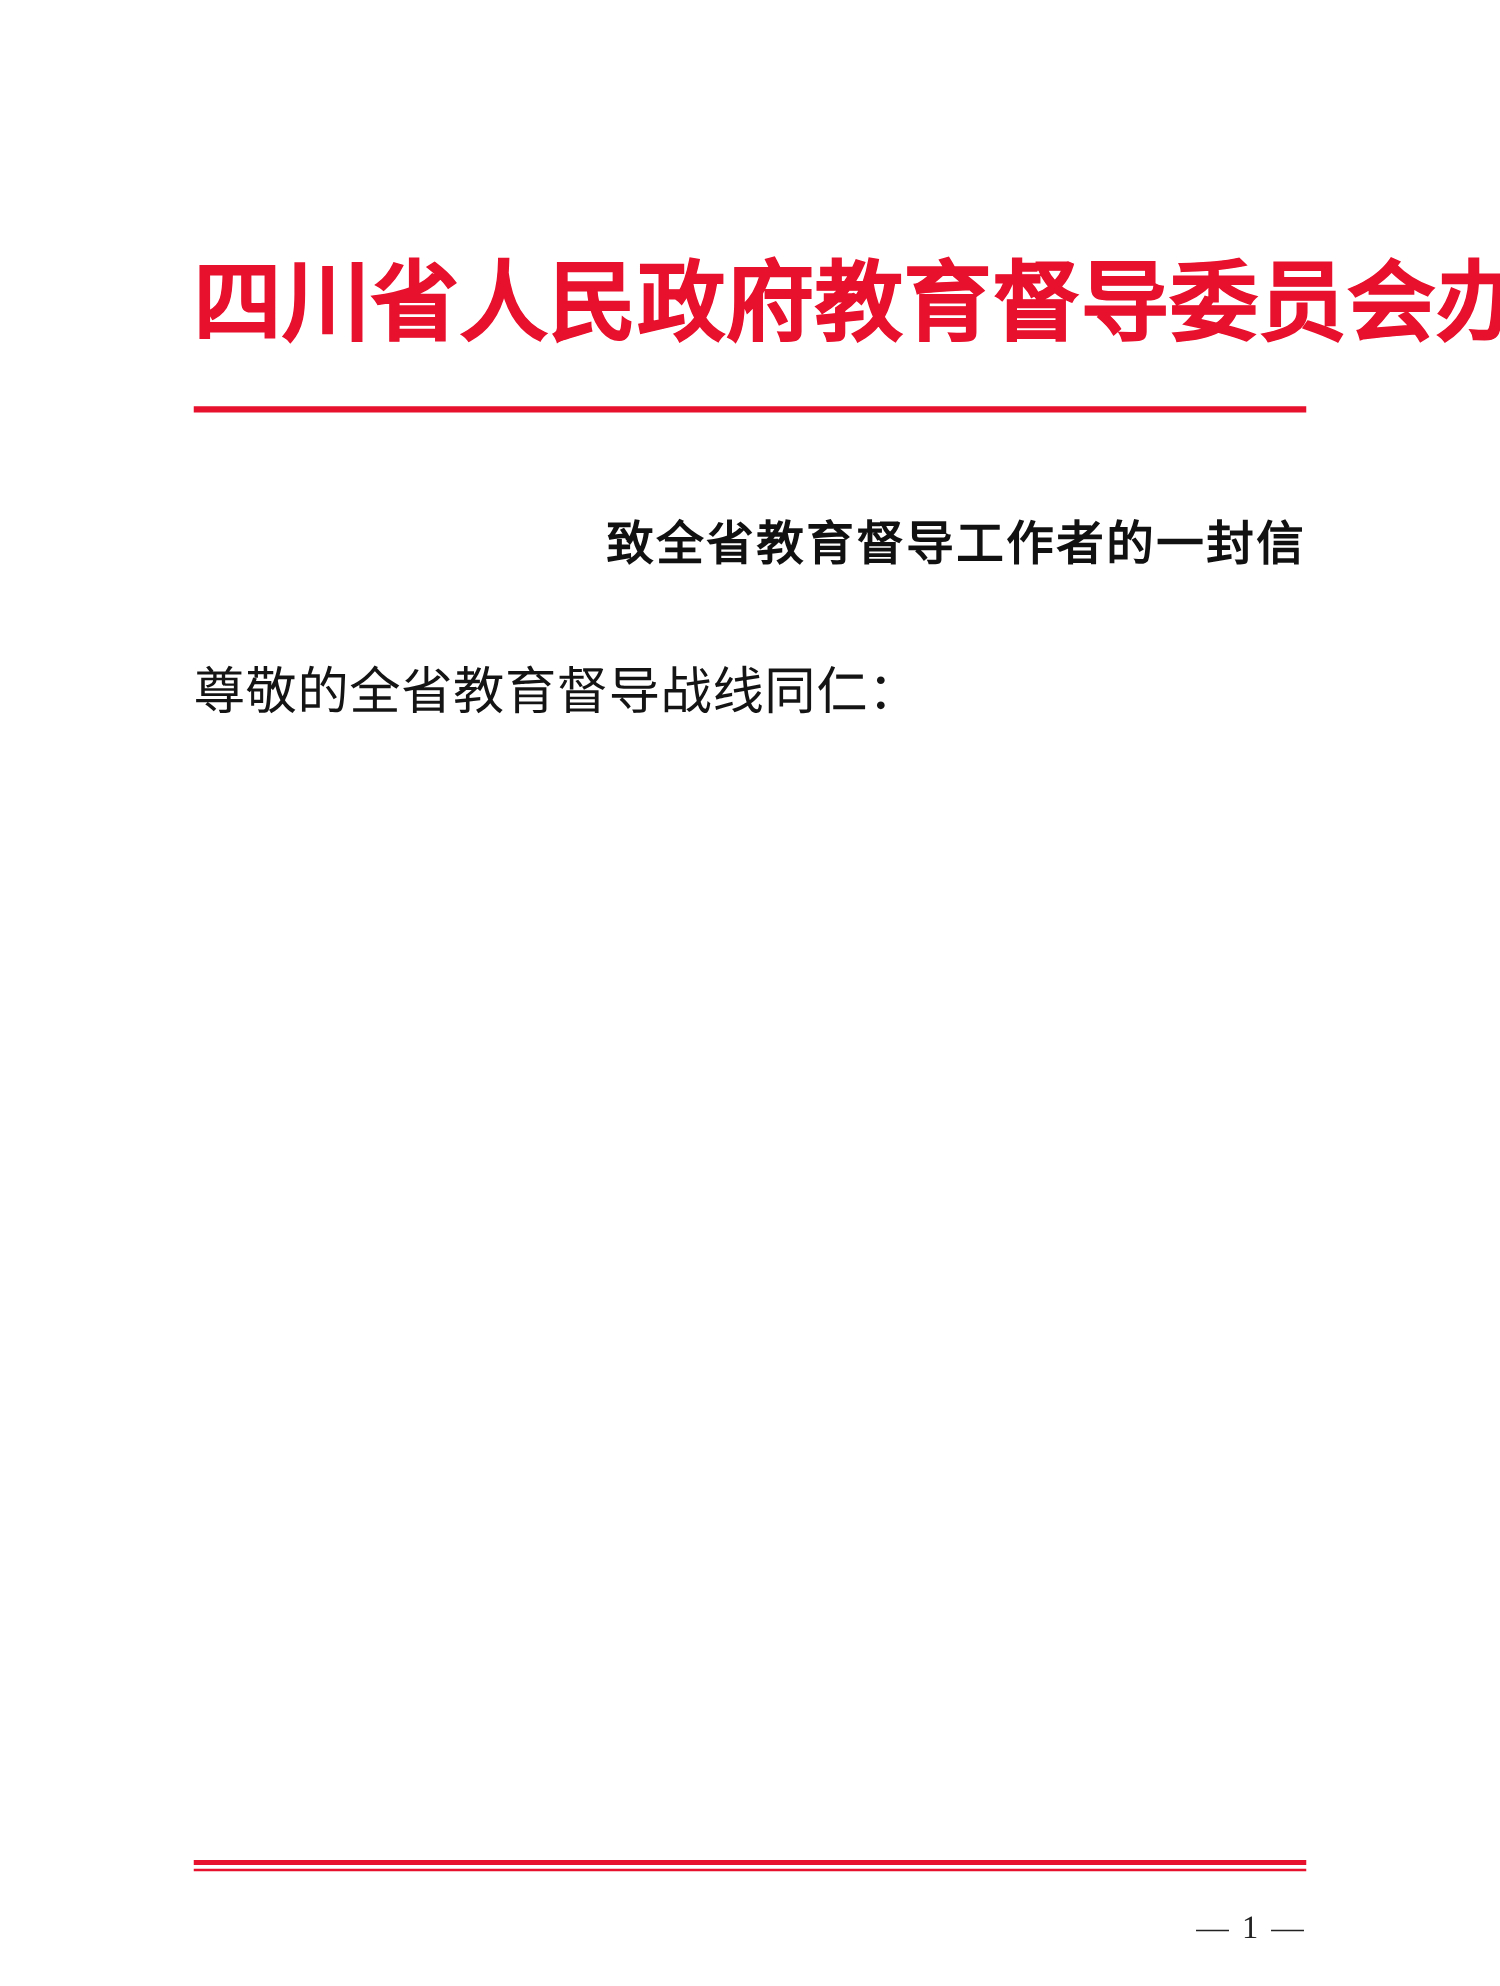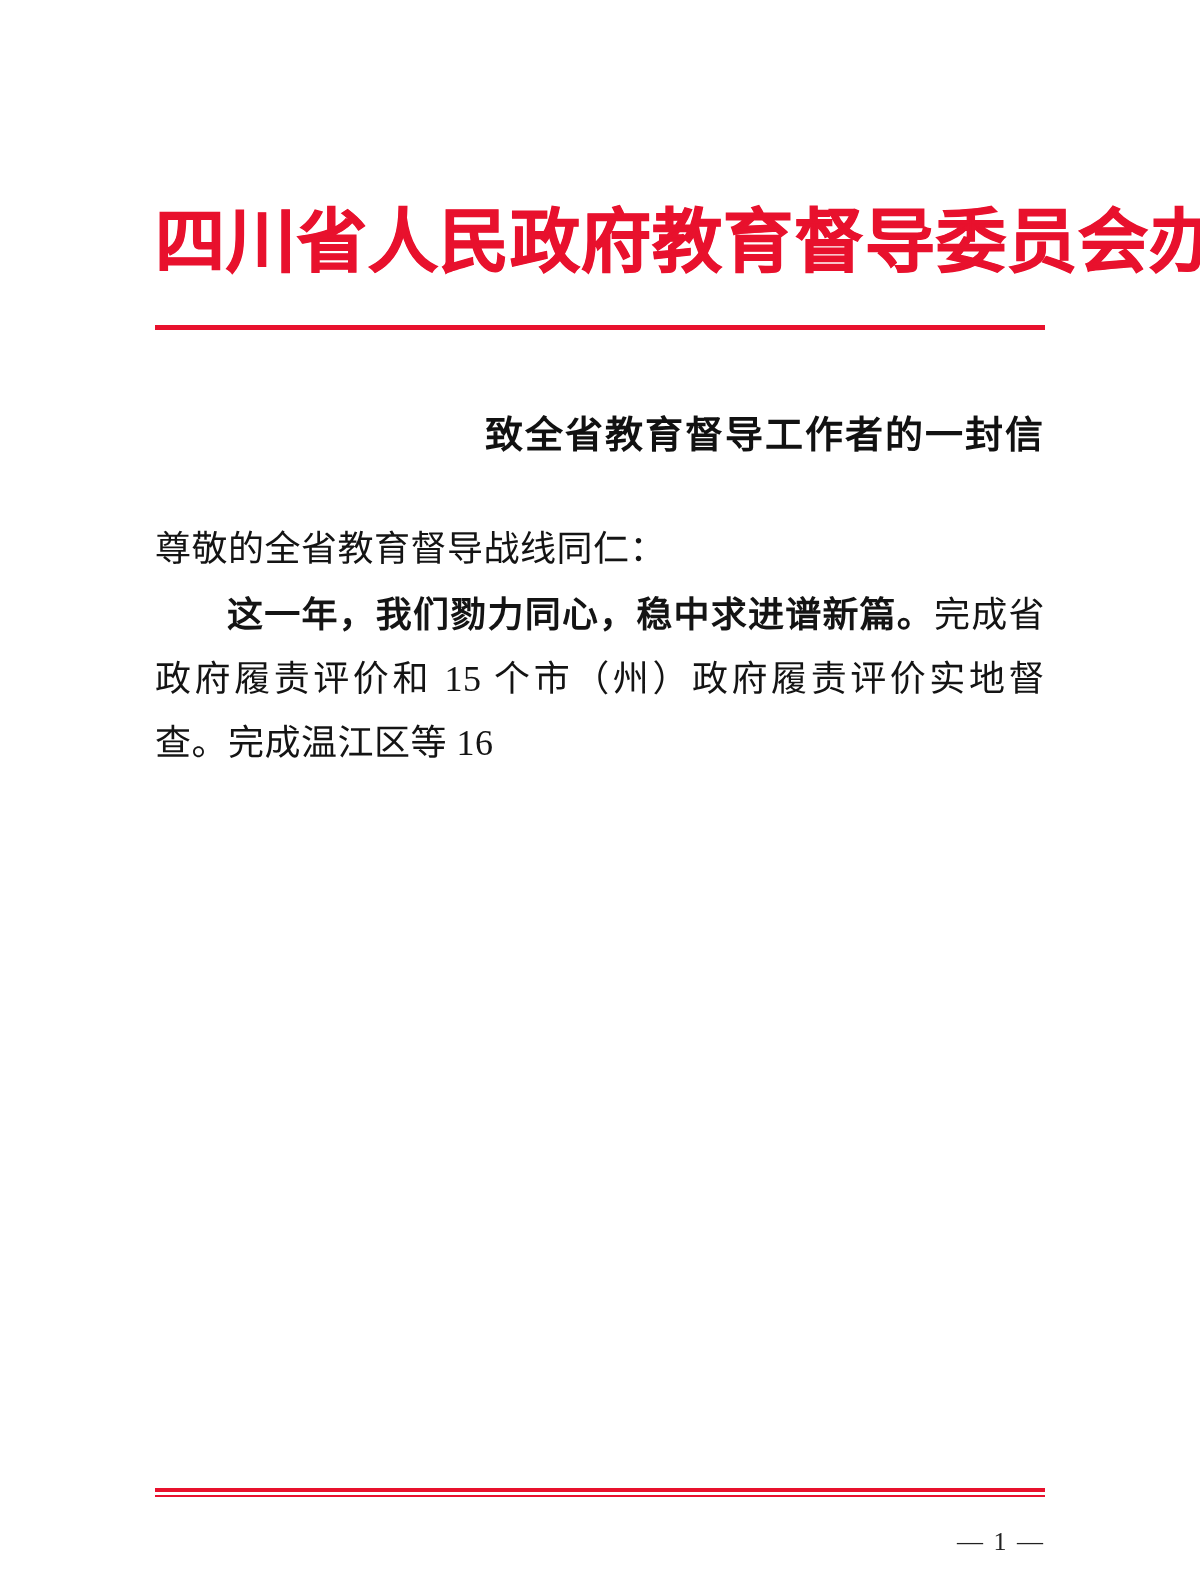--- a/index.html
+++ b/index.html
@@ -52,21 +52,21 @@
     font-family: "DejaVu Serif", "Liberation Serif", serif;
     font-weight: bold;
     font-size: 38px;
     letter-spacing: 2px;
     color: #111;
   }
 
   
   .body-text {
     margin-top: 58px;
-    font-size: 36px;
+    font-size: 41px;
     line-height: 1.78;
     letter-spacing: 0.5px;
     text-align: justify;
     text-justify: inter-ideograph;
     color: #141414;
   }
   .salutation {
     margin: 0 0 2px 0;
   }
   .para {
@@ -112,21 +112,20 @@
     <div class="masthead-rule"></div>
   </div>
 
   <div class="doc-title">致全省教育督导工作者的一封信</div>
 
   <div class="body-text">
     <p class="salutation">尊敬的全省教育督导战线同仁：</p>
 
 
 
-    <p class="para"><b>这一年，我们勠力同心，稳中求进谱新篇。</b><span>完成省政府履责评价和 15 个市（州）政府履责评价实地督查。完成温江区等 16</span></p>
   </div>
 
   <div class="footer-rule-wrap">
     <div class="footer-rule-thick"></div>
     <div class="footer-rule-thin"></div>
   </div>
 
   <div class="page-number">— 1 —</div>
 
 </div>

